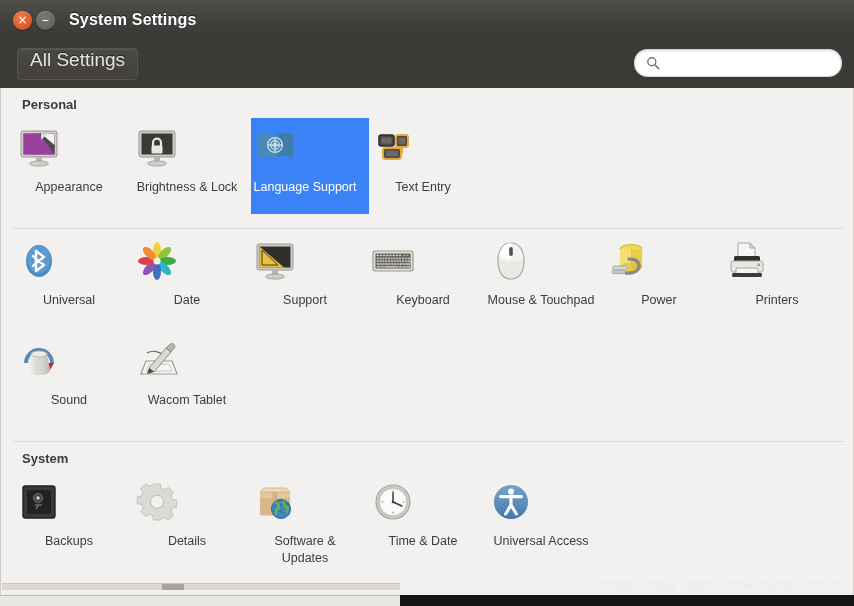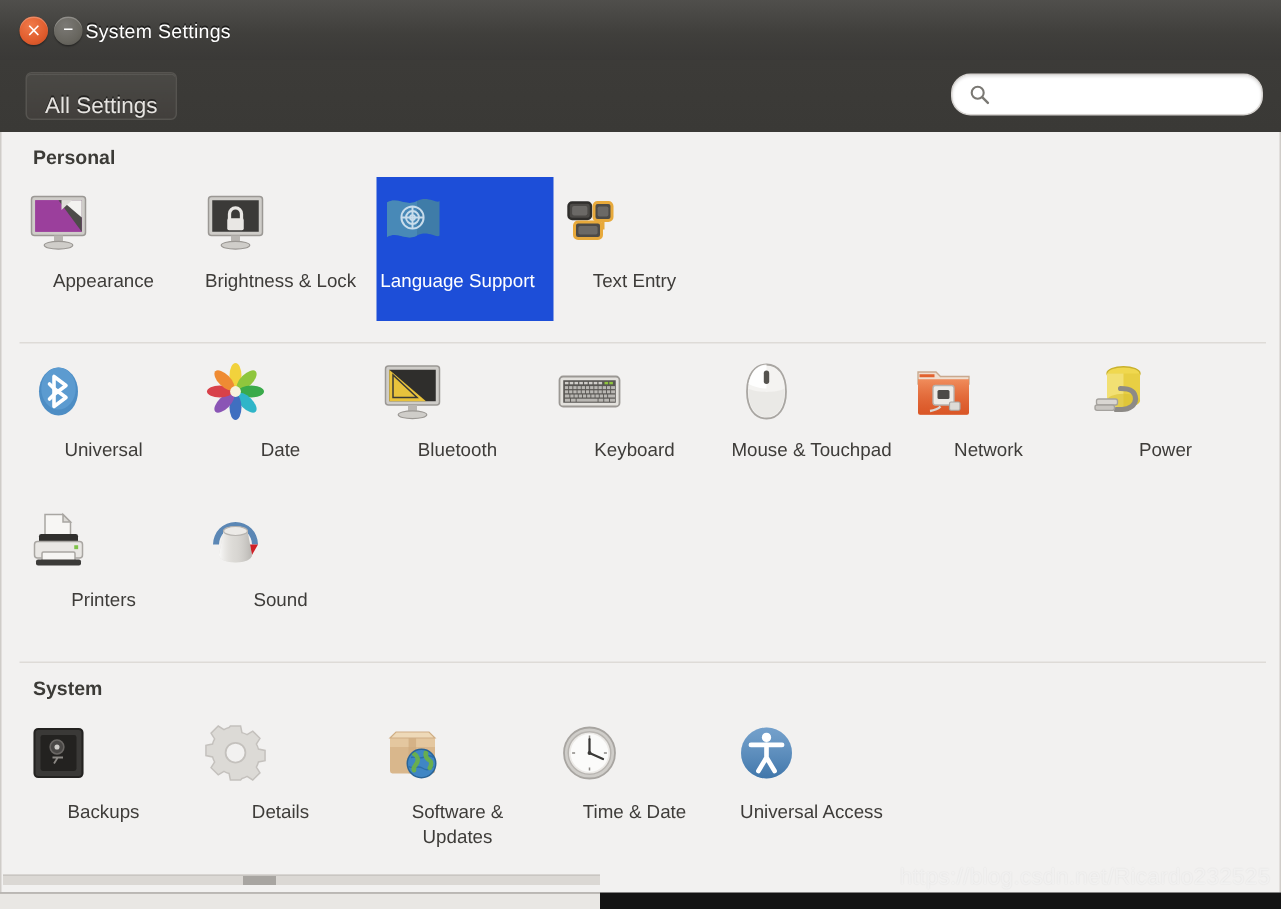--- a/index.html
+++ b/index.html
@@ -52,46 +52,46 @@
     position: absolute;
     inset: 0;
     color: #fff;
     font-size: 12px;
     line-height: 19px;
     text-align: center;
     font-family: "DejaVu Sans", sans-serif;
   }
   .win-btn.min .glyph { font-size: 14px; line-height: 17px; }
   .title-text {
-    margin-left: 2px;
+    margin-left: 14px;
     color: #ffffff;
-    font-size: 13px;
-    font-weight: normal;
+    font-size: 16px;
+    font-weight: bold;
     letter-spacing: .2px;
     text-shadow: 0 -1px 0 rgba(0,0,0,.55);
   }
 
   
   .toolbar {
     position: absolute;
     top: 40px; left: 0;
     width: 854px;
     height: 48px;
     background: linear-gradient(to bottom, #3c3b38 0%, #3a3936 100%);
     border-bottom: 1px solid #2c2b29;
   }
   .all-settings {
     position: absolute;
     left: 17px; top: 8px;
     height: 30px;
     padding: 0 12px;
     display: flex;
-    align-items: flex-end;
+    align-items: flex-start;
     color: #e6e4e1;
-    font-size: 15px;
+    font-size: 19px;
     background: linear-gradient(to bottom, #4a4945 0%, #423f3c 100%);
     border: 1px solid #565450;
     border-radius: 4px;
     box-shadow: inset 0 1px 0 rgba(255,255,255,.08);
     text-shadow: 0 -1px 0 rgba(0,0,0,.5);
     cursor: default;
   }
   .search-box {
     position: absolute;
     right: 12px; top: 9px;
@@ -153,21 +153,21 @@
     width: 118px;
     min-height: 96px;
     margin: 2px 0 2px 0;
     padding-top: 6px;
     display: flex;
     flex-direction: column;
     cursor: default;
     box-sizing: border-box;
   }
   .tile.selected {
-    background: #1d4ed8;
+    background: #3b82f6;
   }
   .tile .ic {
     width: 48px;
     height: 48px;
     display: block;
   }
   .tile .lbl {
     margin-top: 7px;
     font-size: 12.5px;
     line-height: 17px;
@@ -364,21 +364,21 @@
           <span class="ic">
             <svg width="48" height="48" viewBox="0 0 48 48">
               <rect x="6" y="7" width="36" height="26" rx="2" fill="#cfcdc9" stroke="#9b9894" stroke-width="1"></rect>
               <rect x="8.5" y="9.5" width="31" height="21" fill="#2f2e2c"></rect>
               <path d="M8.5 9.5 L8.5 30.5 L33 30.5 Z" fill="#e8c23c"></path>
               <path d="M11 13 L11 28 L27 28 Z" fill="none" stroke="#3a3936" stroke-width="1"></path>
               <rect x="21" y="33" width="6" height="5" fill="#b9b6b2"></rect>
               <ellipse cx="24" cy="39.5" rx="9.5" ry="2.6" fill="#cfcdc9" stroke="#9b9894" stroke-width=".8"></ellipse>
             </svg>
           </span>
-          <span class="lbl">Bluetooth</span>
+          <span class="lbl">Support</span>
         </div>
 
         <div class="tile">
           <span class="ic">
             <svg width="48" height="48" viewBox="0 0 48 48">
               <rect x="4" y="14" width="40" height="20" rx="2.4" fill="#e3e1dd" stroke="#9b9894" stroke-width="1.2"></rect>
               <rect x="6.5" y="16.5" width="35" height="15" fill="#585653"></rect>
               <g fill="#8fc63d">
                 <rect x="34" y="17.6" width="2.4" height="1.6"></rect>
                   <rect x="37.2" y="17.6" width="2.4" height="1.6"></rect>
@@ -446,41 +446,20 @@
             <svg width="48" height="48" viewBox="0 0 48 48">
               <path d="M24 6 C32 6, 37 13, 37 24 C37 35, 32 42, 24 42 C16 42, 11 35, 11 24 C11 13, 16 6, 24 6 Z" fill="#f4f3f1" stroke="#a9a6a2" stroke-width="1.2"></path>
               <path d="M24 6 C18 6, 13.4 11, 12 19 C16 21, 20 22, 24 22 Z" fill="#ffffff" opacity=".9"></path>
               <path d="M12 22 C16 25, 32 25, 36 22 C36.5 34, 31.5 41, 24 41 C16.5 41, 11.5 34, 12 22 Z" fill="#e2e0dc" opacity=".55"></path>
               <rect x="22.2" y="10" width="3.6" height="9" rx="1.8" fill="#55534f"></rect>
             </svg>
           </span>
           <span class="lbl">Mouse &amp; Touchpad</span>
         </div>
 
-        <div class="tile">
-          <span class="ic">
-            <svg width="48" height="48" viewBox="0 0 48 48">
-              <path d="M7 11 h12 l3 3 h19 v5 H7 Z" fill="#f0dfd0" stroke="#c9a98e" stroke-width=".9"></path>
-              <rect x="8" y="12.5" width="10" height="2" fill="#e2622e"></rect>
-              <path d="M7 16 h34 v22 a1.5 1.5 0 0 1 -1.5 1.5 h-31 A1.5 1.5 0 0 1 7 38 Z" fill="#e2622e"></path>
-              <path d="M7 16 h34 v22 a1.5 1.5 0 0 1 -1.5 1.5 h-31 A1.5 1.5 0 0 1 7 38 Z" fill="url(#ngrad)"></path>
-              <defs>
-                <linearGradient id="ngrad" x1="0" y1="0" x2="0" y2="1">
-                  <stop offset="0" stop-color="#f59a6a" stop-opacity=".75"></stop>
-                  <stop offset="1" stop-color="#d0471c" stop-opacity=".45"></stop>
-                </linearGradient>
-              </defs>
-              <rect x="17" y="20" width="14" height="13" rx="1.6" fill="#eceae6" stroke="#b6b3af" stroke-width=".9"></rect>
-              <rect x="20" y="23" width="8" height="6" rx="1" fill="#4c4a47"></rect>
-              <path d="M22 34 C20 36, 18 36.5, 15 37" stroke="#d9d6d2" stroke-width="1.6" fill="none"></path>
-              <rect x="28" y="31" width="7" height="5.5" rx="1" fill="#dddbd7" stroke="#a9a6a2" stroke-width=".8"></rect>
-            </svg>
-          </span>
-          <span class="lbl">Network</span>
-        </div>
 
         <div class="tile">
           <span class="ic">
             <svg width="48" height="48" viewBox="0 0 48 48">
               <ellipse cx="26" cy="12" rx="11" ry="4.5" fill="#f0d84f" stroke="#c9b12c" stroke-width=".9"></ellipse>
               <path d="M15 12 v18 c0 2.6 5 4.8 11 4.8 s11 -2.2 11 -4.8 V12 Z" fill="#e8cf43"></path>
               <path d="M15 12 v18 c0 2.6 5 4.8 11 4.8 V12 Z" fill="#f2e073"></path>
               <ellipse cx="26" cy="30" rx="11" ry="4.5" fill="#d8bf34" opacity=".6"></ellipse>
               <path d="M24 22 c8 0 10 3 10 7 s-4 7 -9 7 h-4" fill="none" stroke="#8d8a86" stroke-width="3.4" stroke-linecap="round"></path>
               <rect x="8" y="29" width="14" height="4" rx="1.4" fill="#d9d6d2" stroke="#a5a29e" stroke-width=".9"></rect>
@@ -518,20 +497,33 @@
                   <stop offset=".45" stop-color="#e7e5e1" stop-opacity=".2"></stop>
                   <stop offset="1" stop-color="#9d9a96" stop-opacity=".55"></stop>
                 </linearGradient>
               </defs>
               <ellipse cx="24" cy="17" rx="8" ry="3" fill="#eceae7" stroke="#b6b3af" stroke-width=".8"></ellipse>
             </svg>
           </span>
           <span class="lbl">Sound</span>
         </div>
 
+        <div class="tile">
+          <span class="ic">
+            <svg width="48" height="48" viewBox="0 0 48 48">
+              <path d="M13 24 h26 l5 13 H8 Z" fill="#f7f6f4" stroke="#9b9894" stroke-width="1.2"></path>
+              <path d="M16 27 h20 l3 7 H13 Z" fill="none" stroke="#c9c6c2" stroke-width="1"></path>
+              <path d="M14 16 c5 -3 12 -2 16 2" fill="none" stroke="#6d6b67" stroke-width="1.2"></path>
+              <path d="M16 31 L33 11 l5 4 L21 35 Z" fill="#dcdad6" stroke="#8f8c88" stroke-width="1"></path>
+              <path d="M33 11 l5 4 l3 -3.5 a2.6 2.6 0 0 0 -4.4 -4 Z" fill="#b9b6b2" stroke="#8f8c88" stroke-width="1"></path>
+              <path d="M16 31 l5 4 l-7 2 Z" fill="#4a4845"></path>
+            </svg>
+          </span>
+          <span class="lbl">Wacom Tablet</span>
+        </div>
 
       </div>
       <div class="sep"></div>
     </div>
 
     <div class="section">
       <div class="section-title">System</div>
       <div class="grid">
 
         <div class="tile">

